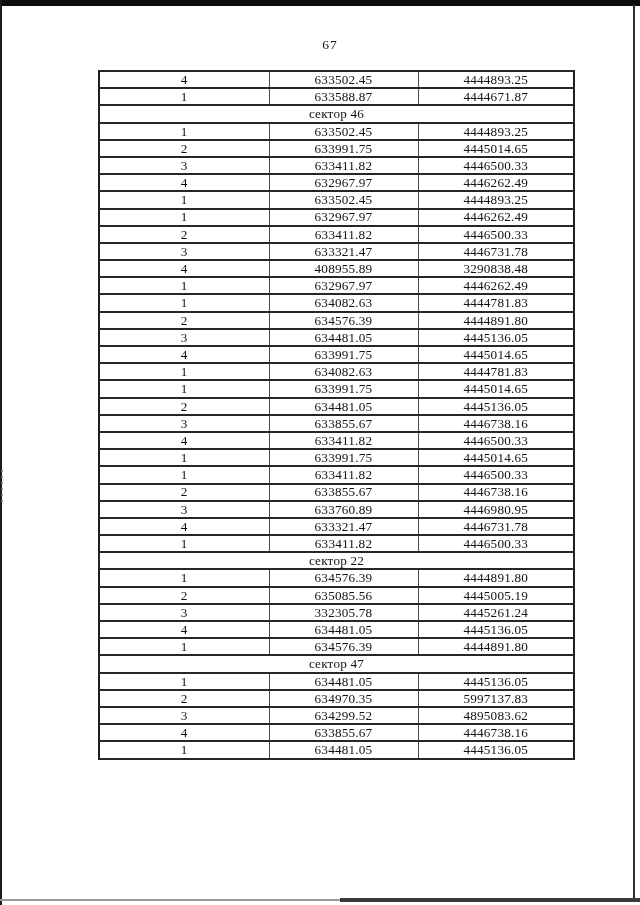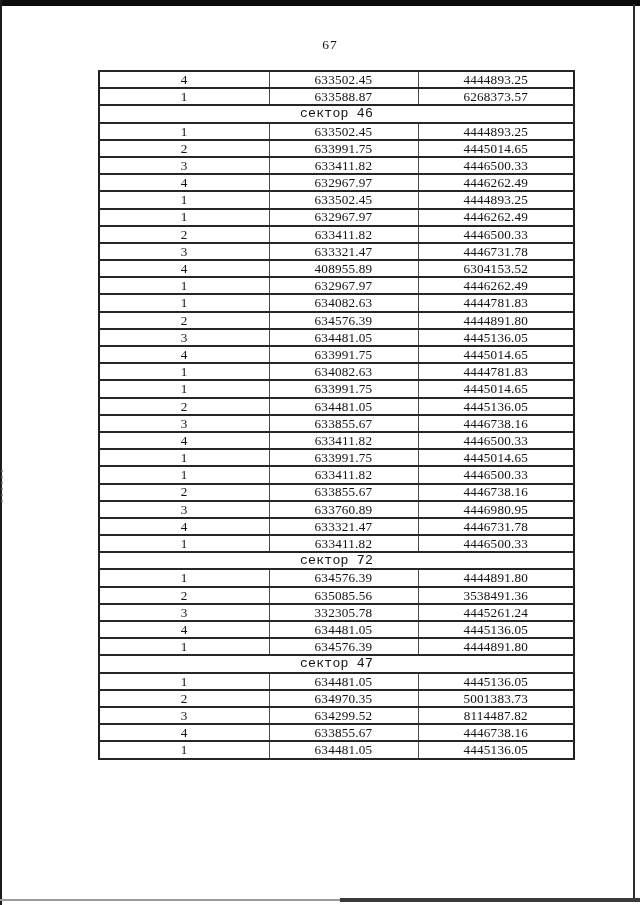--- a/index.html
+++ b/index.html
@@ -41,21 +41,21 @@
     padding: 0;
     text-align: center;
     vertical-align: middle;
     font-size: 13.2px;
     line-height: 1;
     letter-spacing: 0.2px;
     overflow: hidden;
     white-space: nowrap;
   }
   table.coords { border: 2px solid #1f1f1f; }
-  table.coords td.section { border-left: 2px solid #262626; border-right: 2px solid #262626; font-family: Liberation Mono, monospace; }
+  table.coords td.section { border-left: 2px solid #262626; border-right: 2px solid #262626; }
 </style>
 </head>
 <body>
 
 <div class="frame-top"></div>
 <div class="frame-left"></div>
 <div class="frame-right"></div>
 <div class="frame-bottom-left"></div>
 <div class="frame-bottom-right"></div>
 <div class="scan-artifact"></div>
@@ -70,21 +70,21 @@
   </colgroup>
   <tbody>
       <tr>
         <td>4</td>
         <td>633502.45</td>
         <td>4444893.25</td>
       </tr>
       <tr>
         <td>1</td>
         <td>633588.87</td>
-        <td>6268373.57</td>
+        <td>4444671.87</td>
       </tr>
       <tr>
         <td colspan="3" class="section">сектор 46</td>
       </tr>
       <tr>
         <td>1</td>
         <td>633502.45</td>
         <td>4444893.25</td>
       </tr>
       <tr>
@@ -118,21 +118,21 @@
         <td>4446500.33</td>
       </tr>
       <tr>
         <td>3</td>
         <td>633321.47</td>
         <td>4446731.78</td>
       </tr>
       <tr>
         <td>4</td>
         <td>408955.89</td>
-        <td>6304153.52</td>
+        <td>3290838.48</td>
       </tr>
       <tr>
         <td>1</td>
         <td>632967.97</td>
         <td>4446262.49</td>
       </tr>
       <tr>
         <td>1</td>
         <td>634082.63</td>
         <td>4444781.83</td>
@@ -201,31 +201,31 @@
         <td>4</td>
         <td>633321.47</td>
         <td>4446731.78</td>
       </tr>
       <tr>
         <td>1</td>
         <td>633411.82</td>
         <td>4446500.33</td>
       </tr>
       <tr>
-        <td colspan="3" class="section">сектор 72</td>
+        <td colspan="3" class="section">сектор 22</td>
       </tr>
       <tr>
         <td>1</td>
         <td>634576.39</td>
         <td>4444891.80</td>
       </tr>
       <tr>
         <td>2</td>
         <td>635085.56</td>
-        <td>3538491.36</td>
+        <td>4445005.19</td>
       </tr>
       <tr>
         <td>3</td>
         <td>332305.78</td>
         <td>4445261.24</td>
       </tr>
       <tr>
         <td>4</td>
         <td>634481.05</td>
         <td>4445136.05</td>
@@ -239,26 +239,26 @@
         <td colspan="3" class="section">сектор 47</td>
       </tr>
       <tr>
         <td>1</td>
         <td>634481.05</td>
         <td>4445136.05</td>
       </tr>
       <tr>
         <td>2</td>
         <td>634970.35</td>
-        <td>5001383.73</td>
+        <td>5997137.83</td>
       </tr>
       <tr>
         <td>3</td>
         <td>634299.52</td>
-        <td>8114487.82</td>
+        <td>4895083.62</td>
       </tr>
       <tr>
         <td>4</td>
         <td>633855.67</td>
         <td>4446738.16</td>
       </tr>
       <tr>
         <td>1</td>
         <td>634481.05</td>
         <td>4445136.05</td>

